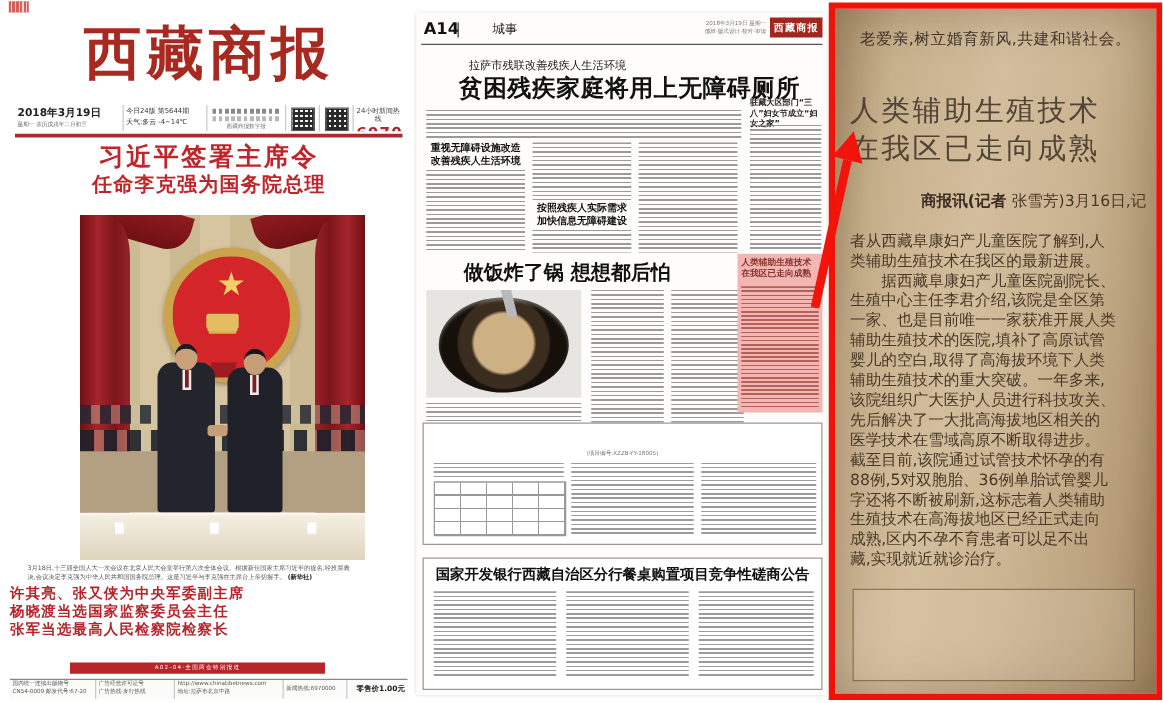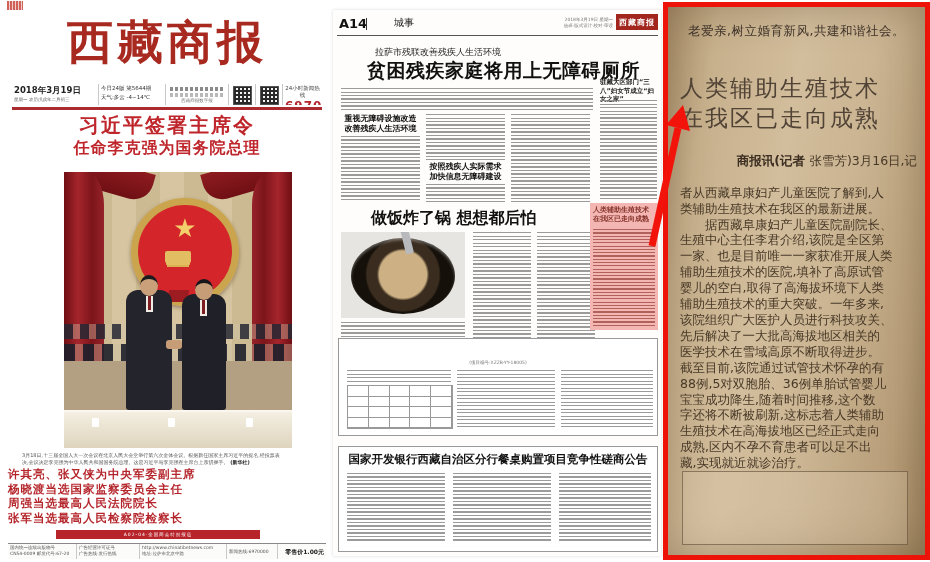--- a/index.html
+++ b/index.html
@@ -115,21 +115,20 @@
       <div>3月18日,十三届全国人大一次会议在北京人民大会堂举行第六次全体会议。根据新任国家主席习近平的提名,经投票表</div>
       <div>
         <span>决,会议决定李克强为中华人民共和国国务院总理。这是习近平与李克强在主席台上亲切握手。</span>
         <span class="b" style="color:#222;">(新华社)</span>
       </div>
     </div>
 
     <div class="abs" style="left:0;width:100%;top:467px;">
       <div class="bulletin">许其亮、张又侠为中央军委副主席</div>
       <div class="bulletin">杨晓渡当选国家监察委员会主任</div>
-      <div class="bulletin">周强当选最高人民法院院长</div>
       <div class="bulletin">张军当选最高人民检察院检察长</div>
     </div>
 
     <div class="abs ctr" style="left:48px;top:530px;width:204px;height:9px;background:#b7242a;color:#fff;
          font-size:4.5px;line-height:9px;letter-spacing:1px;">A02-04·全国两会特别报道</div>
 
     <div class="abs" style="left:0;right:0;top:543px;height:15px;border-top:1px solid #888;display:flex;
          font-size:4.5px;line-height:6px;color:#555;background:#fbfbfa;">
       <div class="cell" style="border-left:none;width:64px;">
         <div>国内统一连续出版物号</div>
@@ -234,21 +233,20 @@
       <div class="rp-line">生殖中心主任李君介绍,该院是全区第</div>
       <div class="rp-line">一家、也是目前唯一一家获准开展人类</div>
       <div class="rp-line">辅助生殖技术的医院,填补了高原试管</div>
       <div class="rp-line">婴儿的空白,取得了高海拔环境下人类</div>
       <div class="rp-line">辅助生殖技术的重大突破。一年多来,</div>
       <div class="rp-line">该院组织广大医护人员进行科技攻关、</div>
       <div class="rp-line">先后解决了一大批高海拔地区相关的</div>
       <div class="rp-line">医学技术在雪域高原不断取得进步。</div>
       <div class="rp-line">截至目前,该院通过试管技术怀孕的有</div>
       <div class="rp-line">88例,5对双胞胎、36例单胎试管婴儿</div>
-      <div class="rp-line">宝宝成功降生,随着时间推移,这个数</div>
       <div class="rp-line">字还将不断被刷新,这标志着人类辅助</div>
       <div class="rp-line">生殖技术在高海拔地区已经正式走向</div>
       <div class="rp-line">成熟,区内不孕不育患者可以足不出</div>
       <div class="rp-line">藏,实现就近就诊治疗。</div>
     </div>
 
     <div class="abs" style="left:14px;top:464px;width:224px;height:72px;border:1px solid rgba(90,72,50,.6);
          background:rgba(222,206,178,.28);"></div>
   </div>
 

